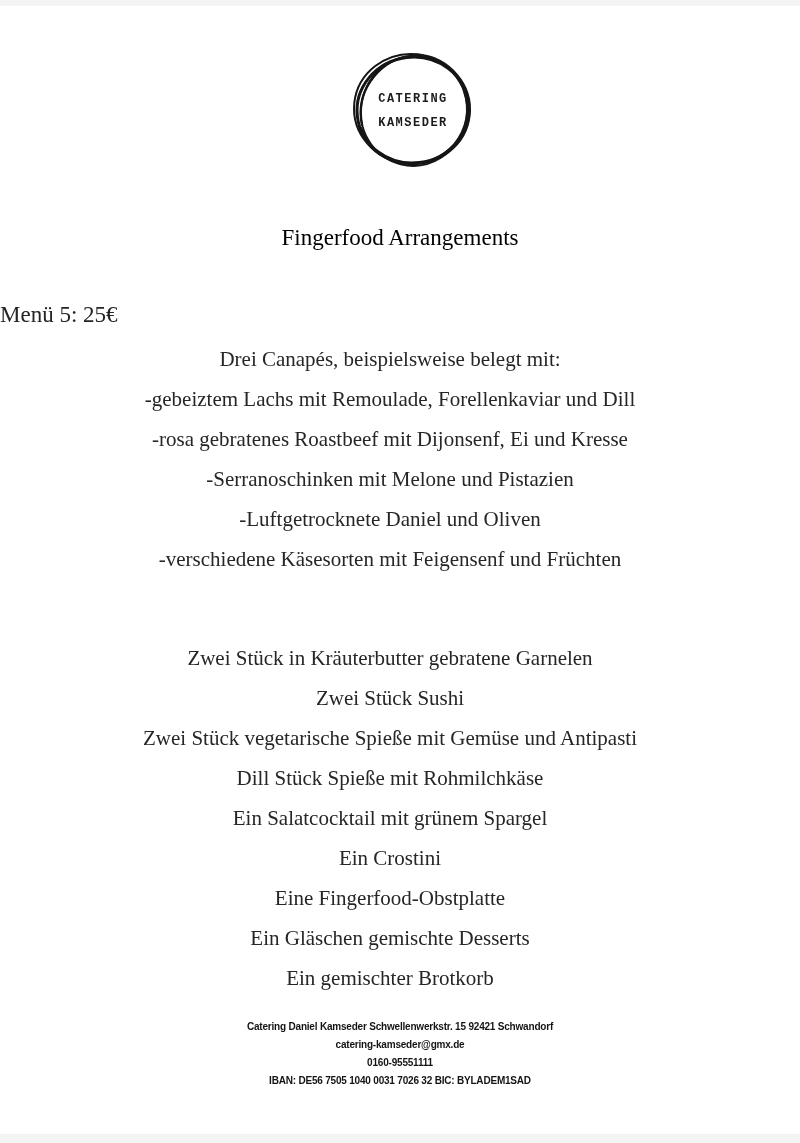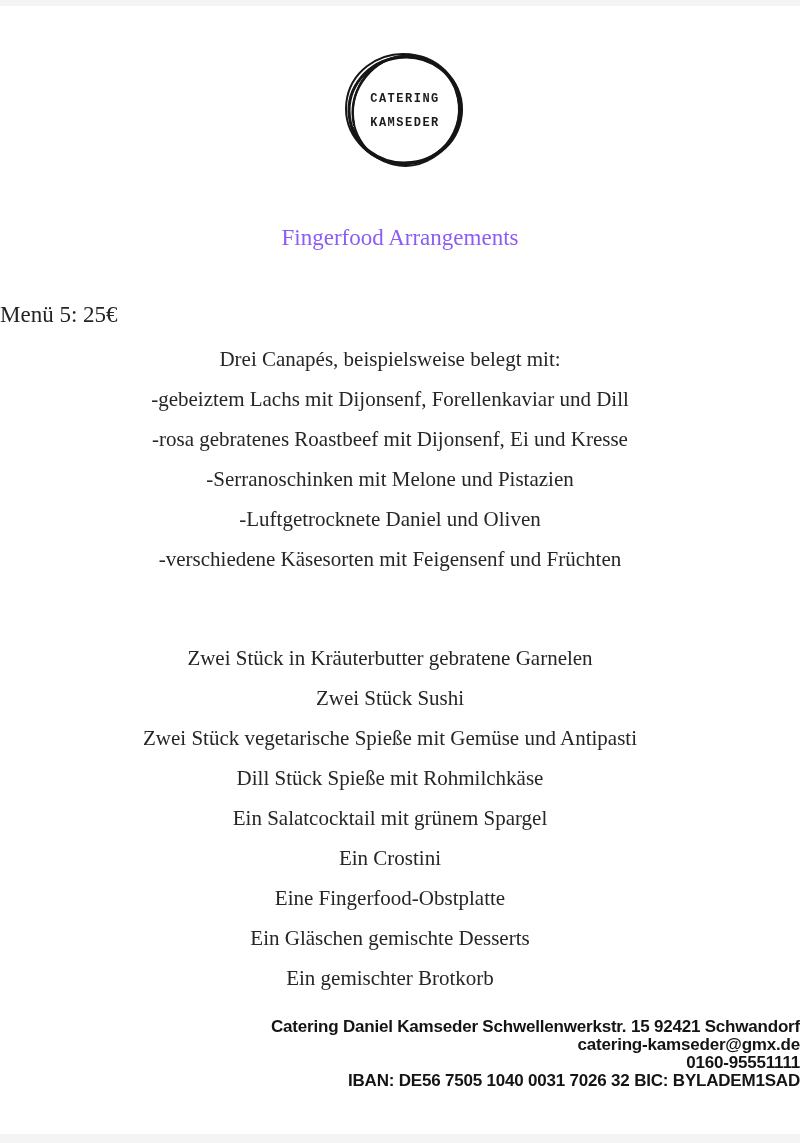--- a/index.html
+++ b/index.html
@@ -21,21 +21,21 @@
     left: 0;
     width: 800px;
     background: #f4f4f5;
   }
   .edge-bar.top { top: 0; height: 6px; }
   .edge-bar.bottom { top: 1134px; height: 9px; }
 
   .logo {
     position: absolute;
     top: 50px;
-    left: 340px;
+    left: 348px;
     width: 130px;
     height: 122px;
   }
   .logo svg {
     position: absolute;
     top: 0; left: 0;
     width: 130px;
     height: 122px;
   }
   .logo-text {
@@ -54,21 +54,21 @@
   .logo-text.line2 { top: 66px; }
 
   .doc-title {
     position: absolute;
     top: 223px;
     left: 0;
     width: 800px;
     text-align: center;
     font-size: 23px;
     line-height: 30px;
-    color: #8b5cf6;
+    color: #000000;
   }
   .menu-heading {
     position: absolute;
     top: 300px;
     left: 0;
     width: 800px;
     font-size: 23px;
     line-height: 30px;
     color: #242424;
   }
@@ -86,24 +86,24 @@
     white-space: nowrap;
   }
   .block-1 { top: 339px; }
   .block-2 { top: 638px; }
 
   .footer {
     position: absolute;
     top: 1018px;
     left: 0;
     width: 800px;
-    text-align: right;
+    text-align: center;
     font-family: "Liberation Sans", sans-serif;
     font-weight: 700;
-    font-size: 17px;
+    font-size: 10px;
     line-height: 18px;
     letter-spacing: -0.2px;
     color: #141414;
   }
 </style>
 </head>
 <body>
 
 <div class="page">
 
@@ -122,21 +122,21 @@
     <div class="logo-text line1">CATERING</div>
     <div class="logo-text line2">KAMSEDER</div>
   </div>
 
   <div class="doc-title">Fingerfood Arrangements</div>
 
   <div class="menu-heading">Menü 5: 25€</div>
 
   <div class="menu-block block-1">
     <div class="line">Drei Canapés, beispielsweise belegt mit:</div>
-    <div class="line">-gebeiztem Lachs mit Dijonsenf, Forellenkaviar und Dill</div>
+    <div class="line">-gebeiztem Lachs mit Remoulade, Forellenkaviar und Dill</div>
     <div class="line">-rosa gebratenes Roastbeef mit Dijonsenf, Ei und Kresse</div>
     <div class="line">-Serranoschinken mit Melone und Pistazien</div>
     <div class="line">-Luftgetrocknete Daniel und Oliven</div>
     <div class="line">-verschiedene Käsesorten mit Feigensenf und Früchten</div>
   </div>
 
   <div class="menu-block block-2">
     <div class="line">Zwei Stück in Kräuterbutter gebratene Garnelen</div>
     <div class="line">Zwei Stück Sushi</div>
     <div class="line">Zwei Stück vegetarische Spieße mit Gemüse und Antipasti</div>

